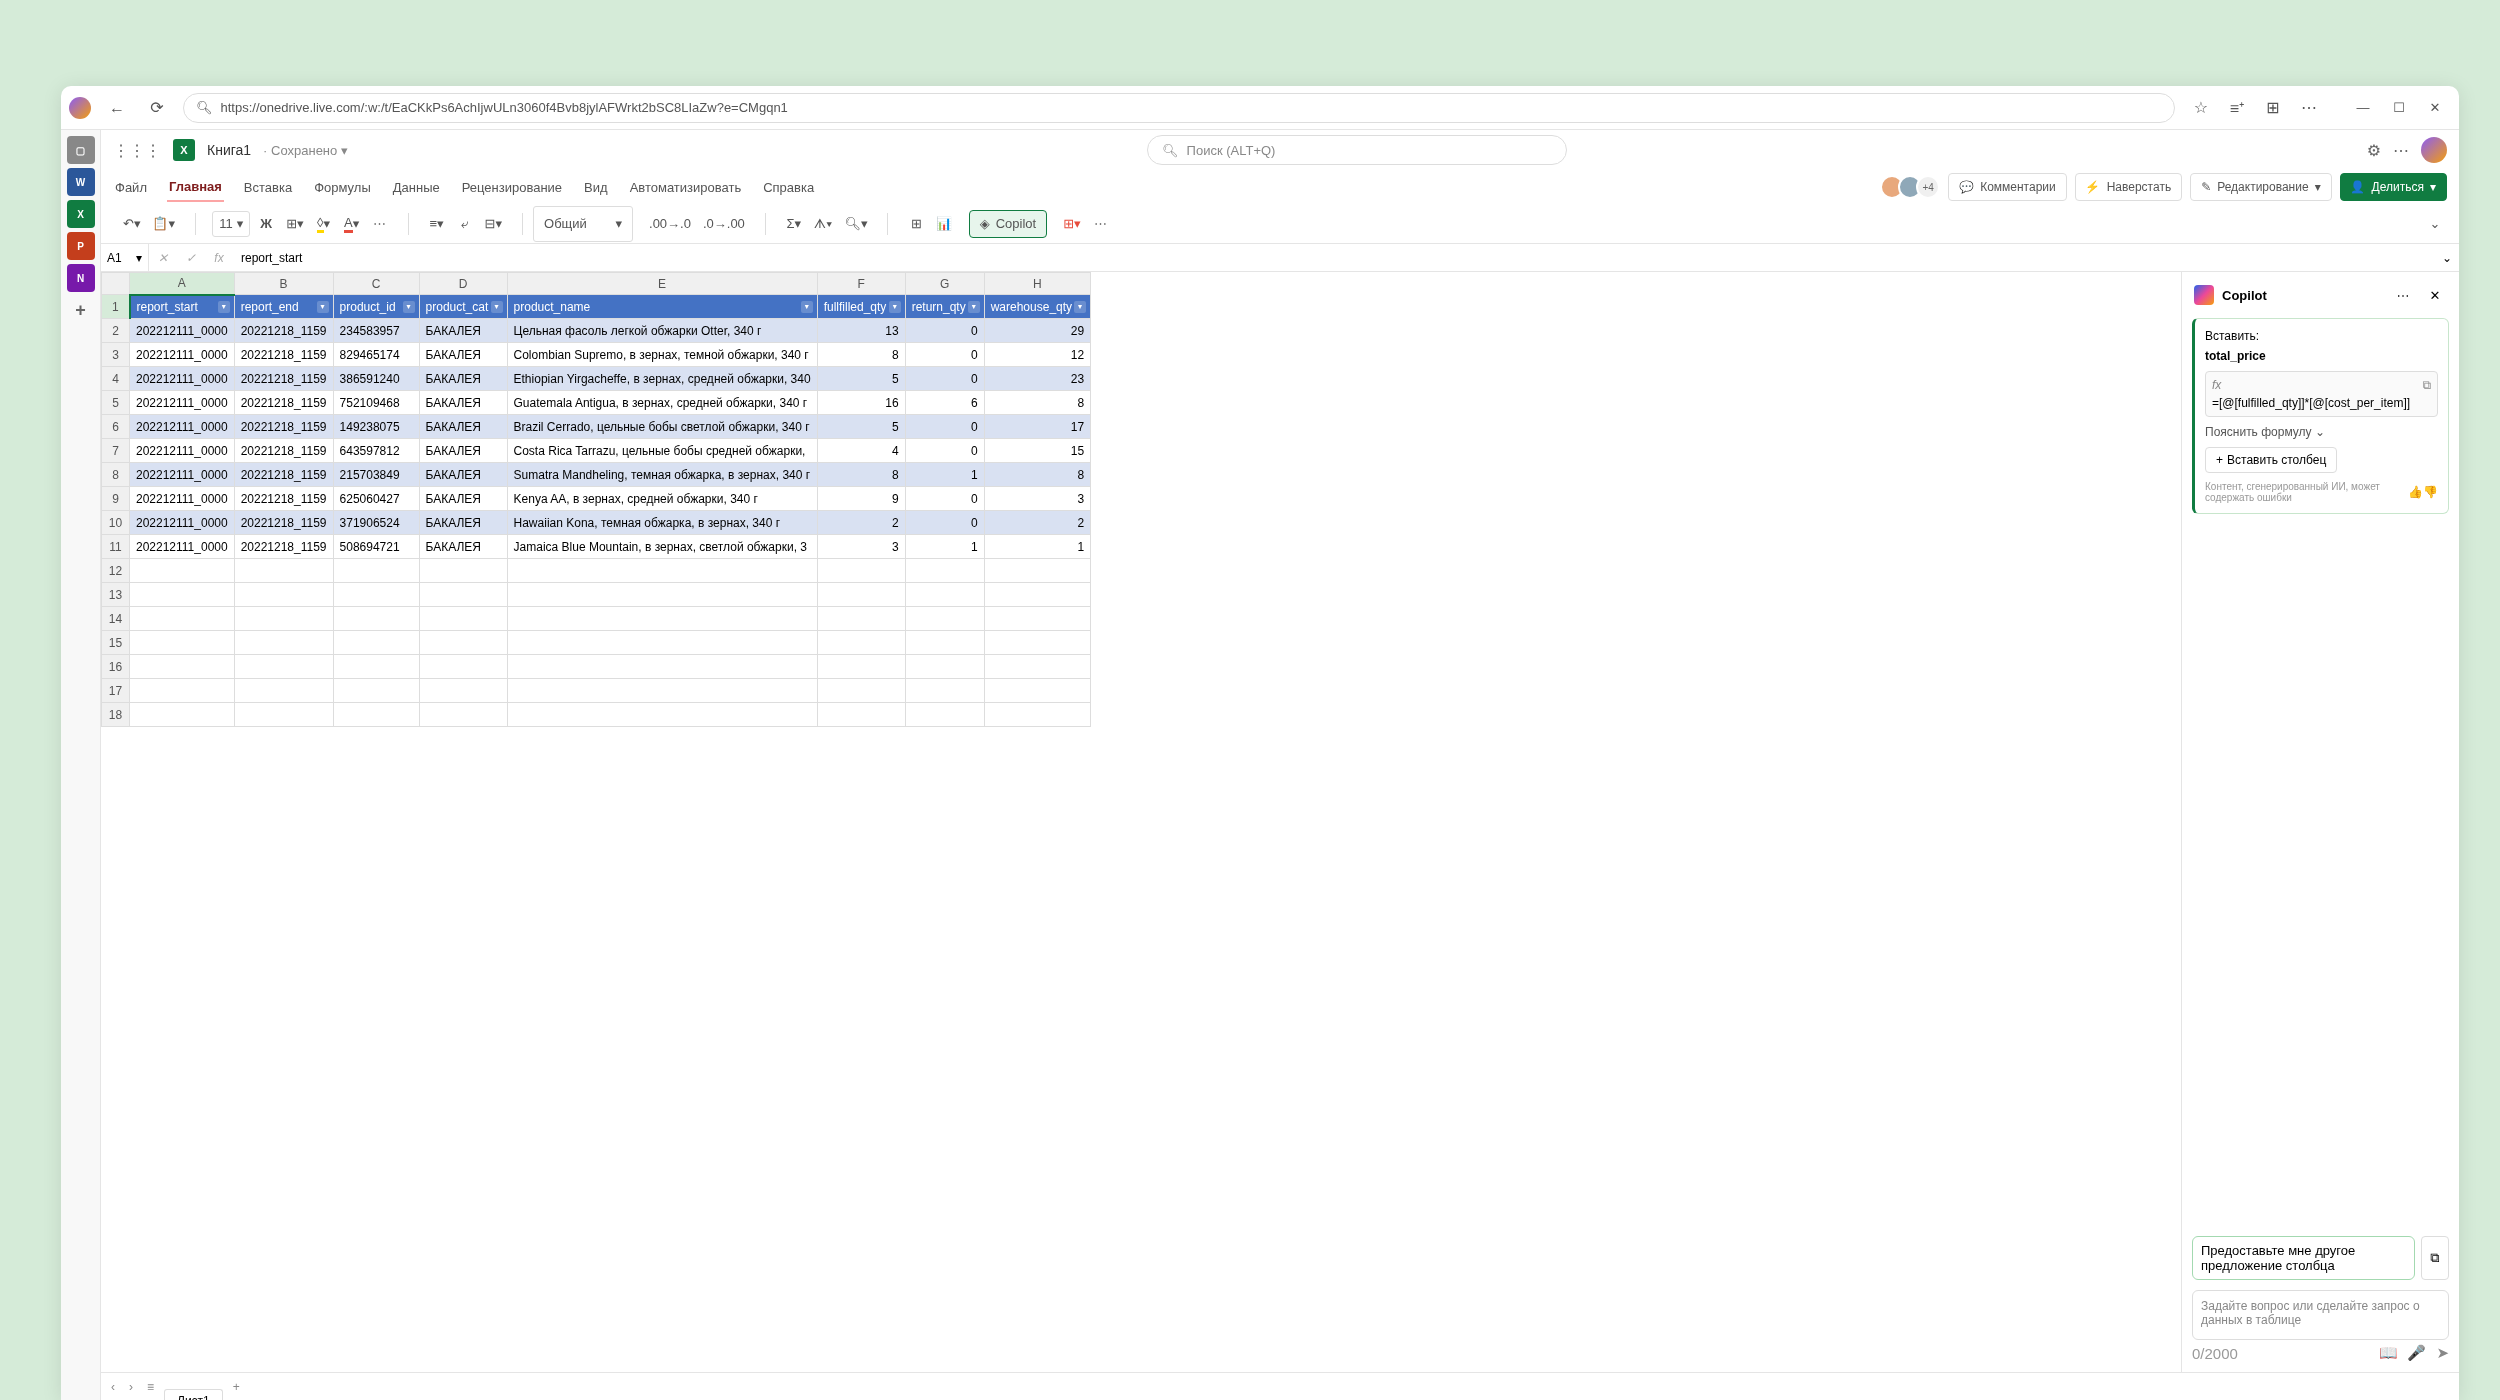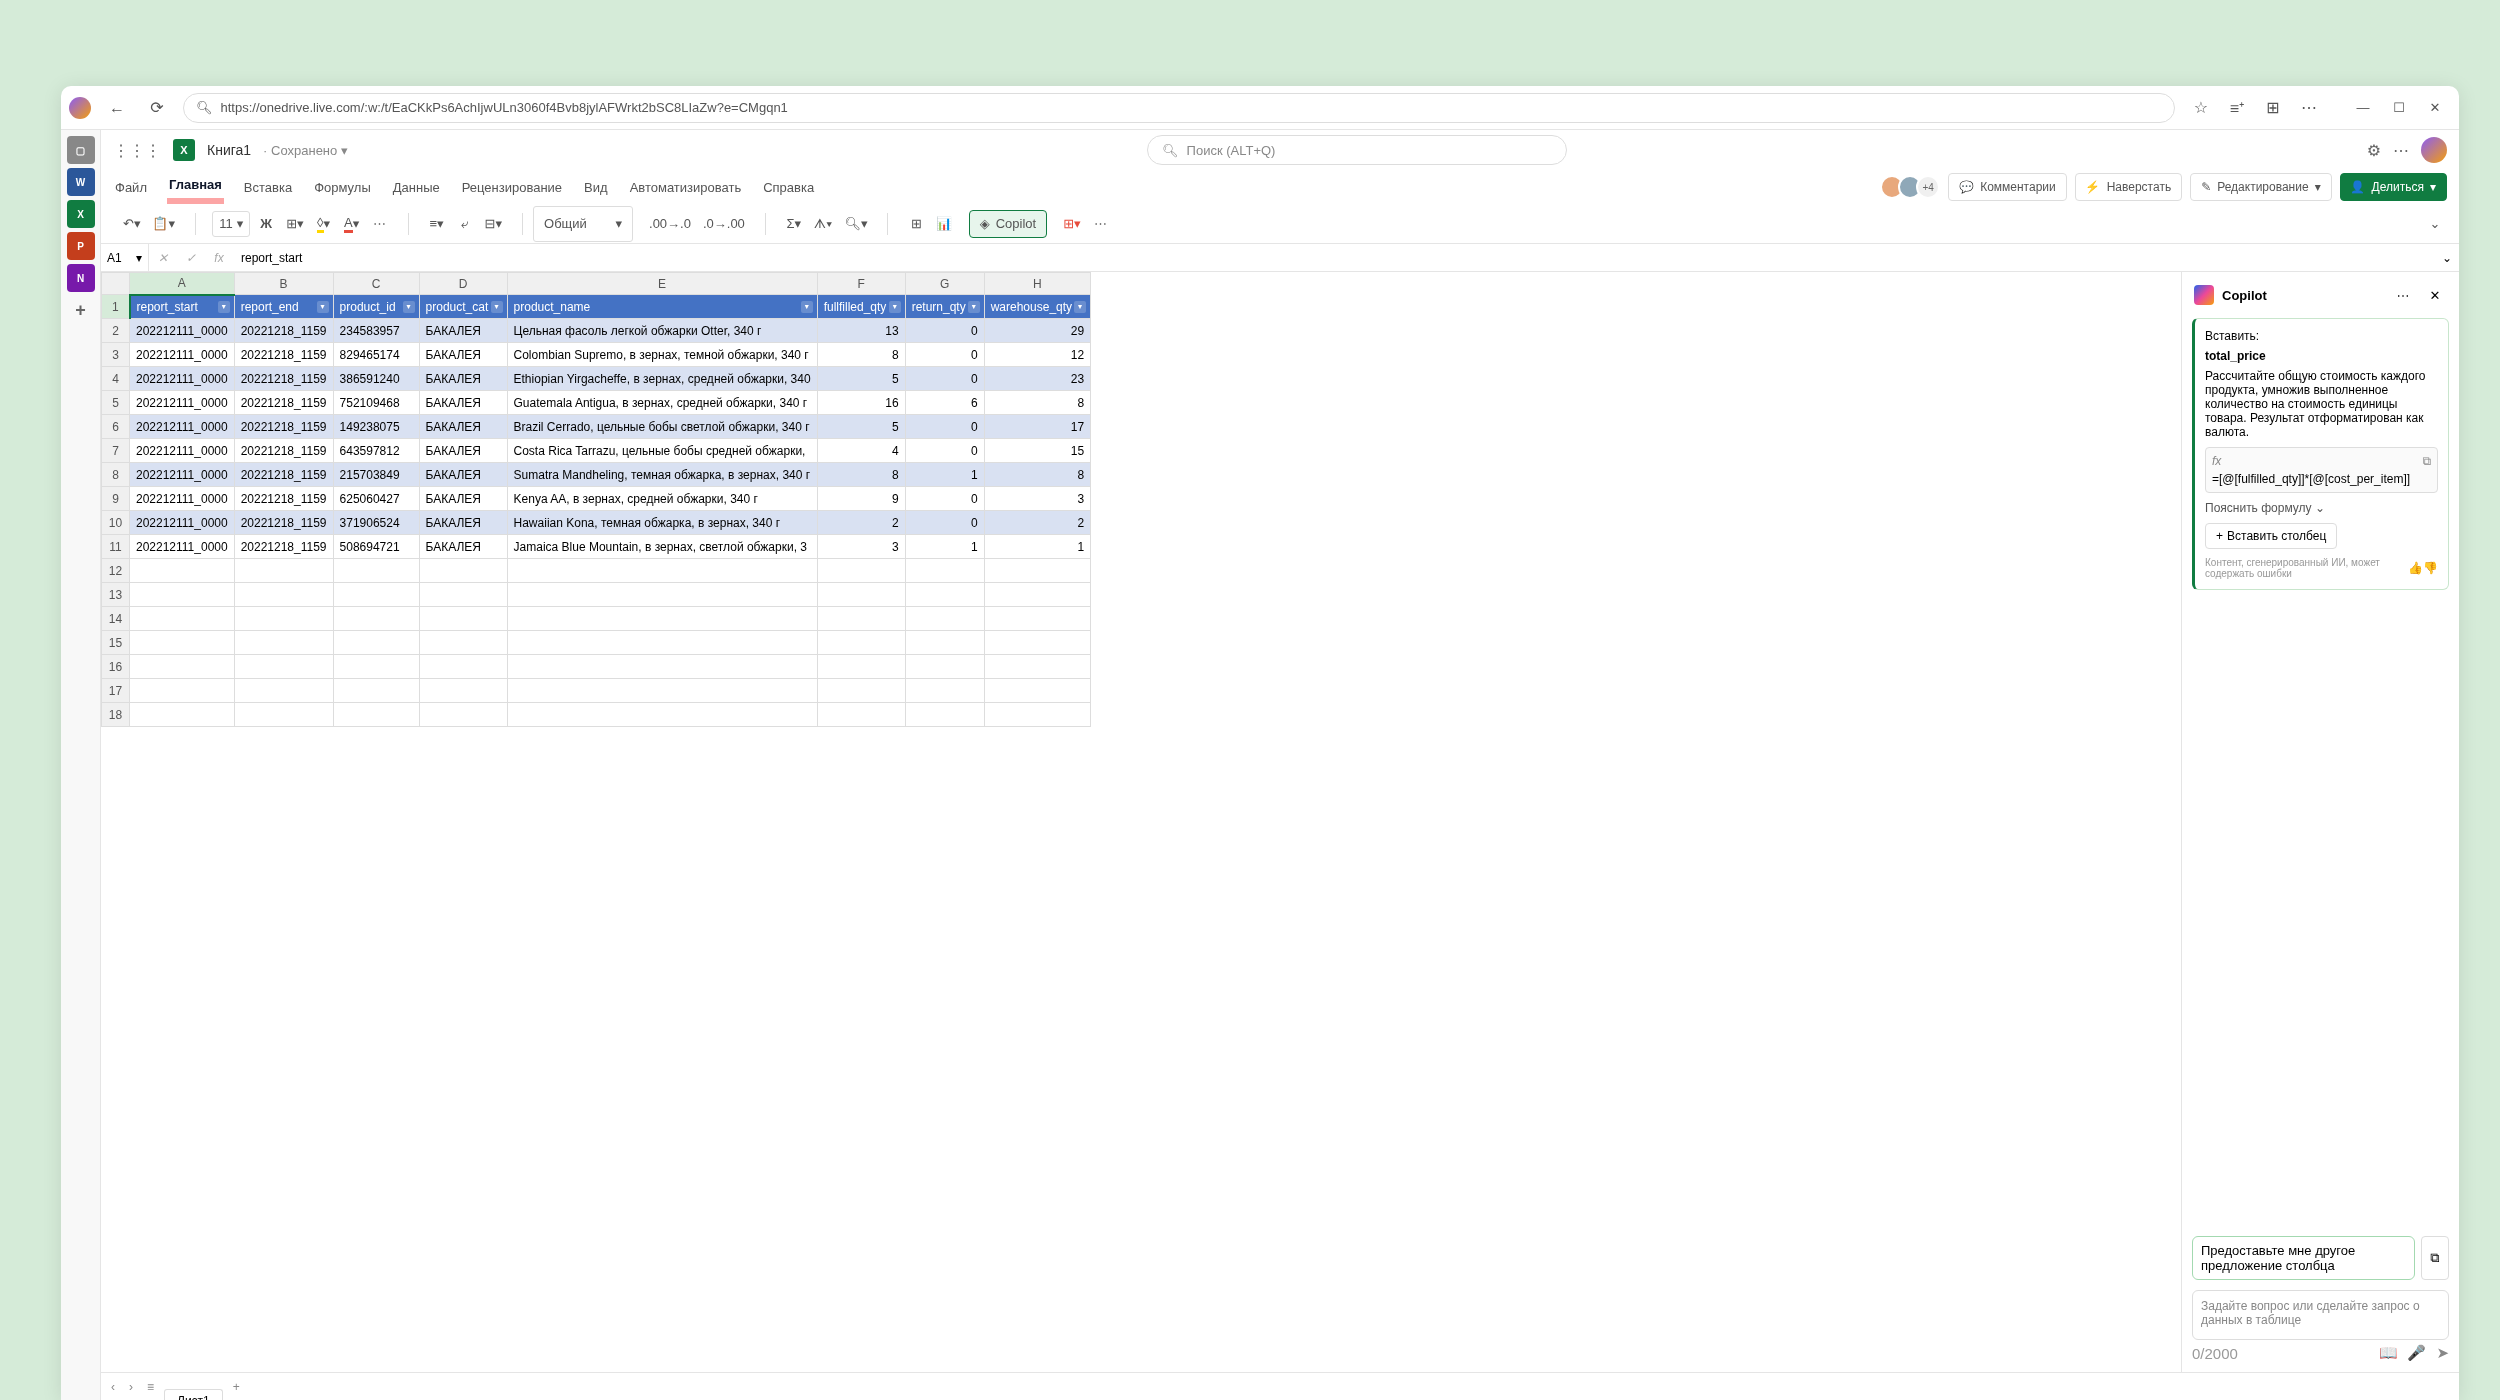--- a/index.html
+++ b/index.html
@@ -26,21 +26,21 @@
 .app-launcher { font-size: 16px; color: #666; cursor: pointer; }
 .app-logo { width: 22px; height: 22px; background: #107c41; border-radius: 3px; display: flex; align-items: center; justify-content: center; color: #fff; font-weight: bold; font-size: 11px; }
 .doc-title { font-size: 14px; color: #333; }
 .doc-saved { font-size: 13px; color: #888; }
 .header-search { flex: 1; max-width: 420px; margin: 0 auto; height: 30px; border: 1px solid #ddd; border-radius: 15px; display: flex; align-items: center; padding: 0 14px; gap: 8px; font-size: 13px; color: #888; }
 .header-actions { display: flex; gap: 12px; align-items: center; }
 .gear-icon { font-size: 16px; color: #666; cursor: pointer; }
 .avatar-lg { width: 26px; height: 26px; border-radius: 50%; background: linear-gradient(135deg, #8a5cf7, #f59e0b); }
 .menubar { display: flex; align-items: center; height: 34px; padding: 0 12px; gap: 18px; font-size: 13px; }
 .menu-item { cursor: pointer; color: #555; padding: 6px 2px; }
-.menu-item.active { color: #0f172a; border-bottom: 6px solid #fca5a5; font-weight: 600; }
+.menu-item.active { color: #7f1d1d; border-bottom: 2px solid #fca5a5; font-weight: 600; }
 .menubar-right { margin-left: auto; display: flex; gap: 8px; align-items: center; }
 .presence { display: flex; }
 .presence-av { width: 24px; height: 24px; border-radius: 50%; margin-left: -6px; border: 2px solid #fff; }
 .presence-more { width: 24px; height: 24px; border-radius: 50%; background: #f0f0f0; color: #666; font-size: 10px; display: flex; align-items: center; justify-content: center; margin-left: -6px; border: 2px solid #fff; }
 .pill-btn { display: flex; align-items: center; gap: 6px; height: 28px; padding: 0 10px; border: 1px solid #ddd; border-radius: 4px; font-size: 12px; cursor: pointer; background: #fff; color: #555; }
 .pill-btn.share { background: #107c41; color: #fff; border-color: #107c41; }
 .toolbar { display: flex; align-items: center; height: 40px; padding: 0 12px; gap: 6px; border-bottom: 1px solid #e5e5e5; font-size: 13px; color: #555; }
 .tb-group { display: flex; align-items: center; gap: 4px; padding: 0 6px; }
 .tb-sep { width: 1px; height: 22px; background: #ddd; margin: 0 4px; }
 .tb-btn { min-width: 24px; height: 26px; display: flex; align-items: center; justify-content: center; border-radius: 3px; cursor: pointer; padding: 0 4px; }
@@ -460,21 +460,20 @@
           <div class="copilot-header">
             <div class="copilot-logo"></div>
             <span class="copilot-title">Copilot</span>
             <span class="tb-btn">⋯</span>
             <span class="tb-btn">✕</span>
           </div>
           <div class="copilot-body">
             <div class="copilot-card">
               <div>Вставить:</div>
               <h5>total_price</h5>
-              <div>Рассчитайте общую стоимость каждого продукта, умножив выполненное количество на стоимость единицы товара. Результат отформатирован как валюта.</div>
               <div class="formula-box">
                 <span class="fx">fx</span>
                 <span class="copy-icon">⧉</span>
                 <span>=[@[fulfilled_qty]]*[@[cost_per_item]]</span>
               </div>
               <div class="explain-link"><span>Пояснить формулу</span> ⌄</div>
               <button class="insert-btn">+ <span>Вставить столбец</span></button>
               <div class="disclaimer-row">
                 <div class="disclaimer">Контент, сгенерированный ИИ, может содержать ошибки</div>
                 <span class="thumb">👍</span>

